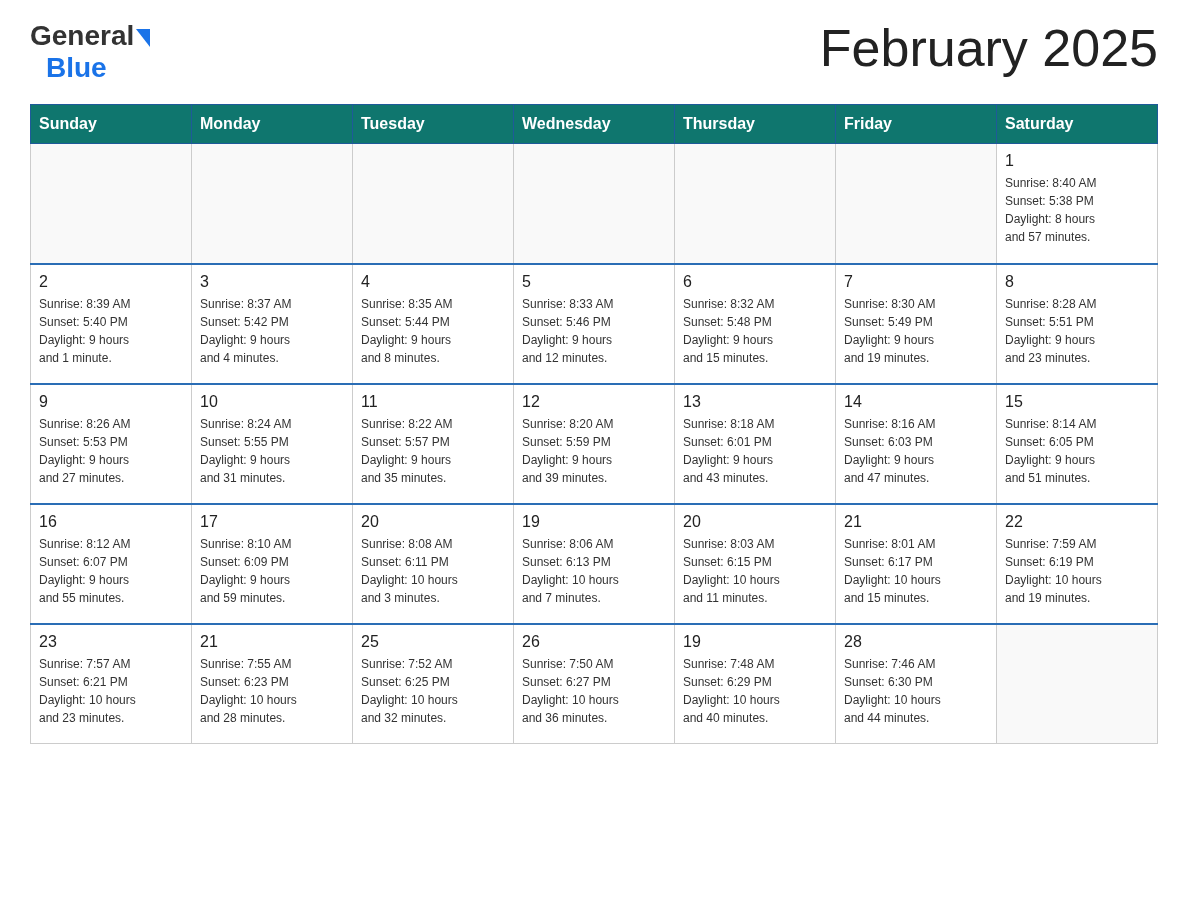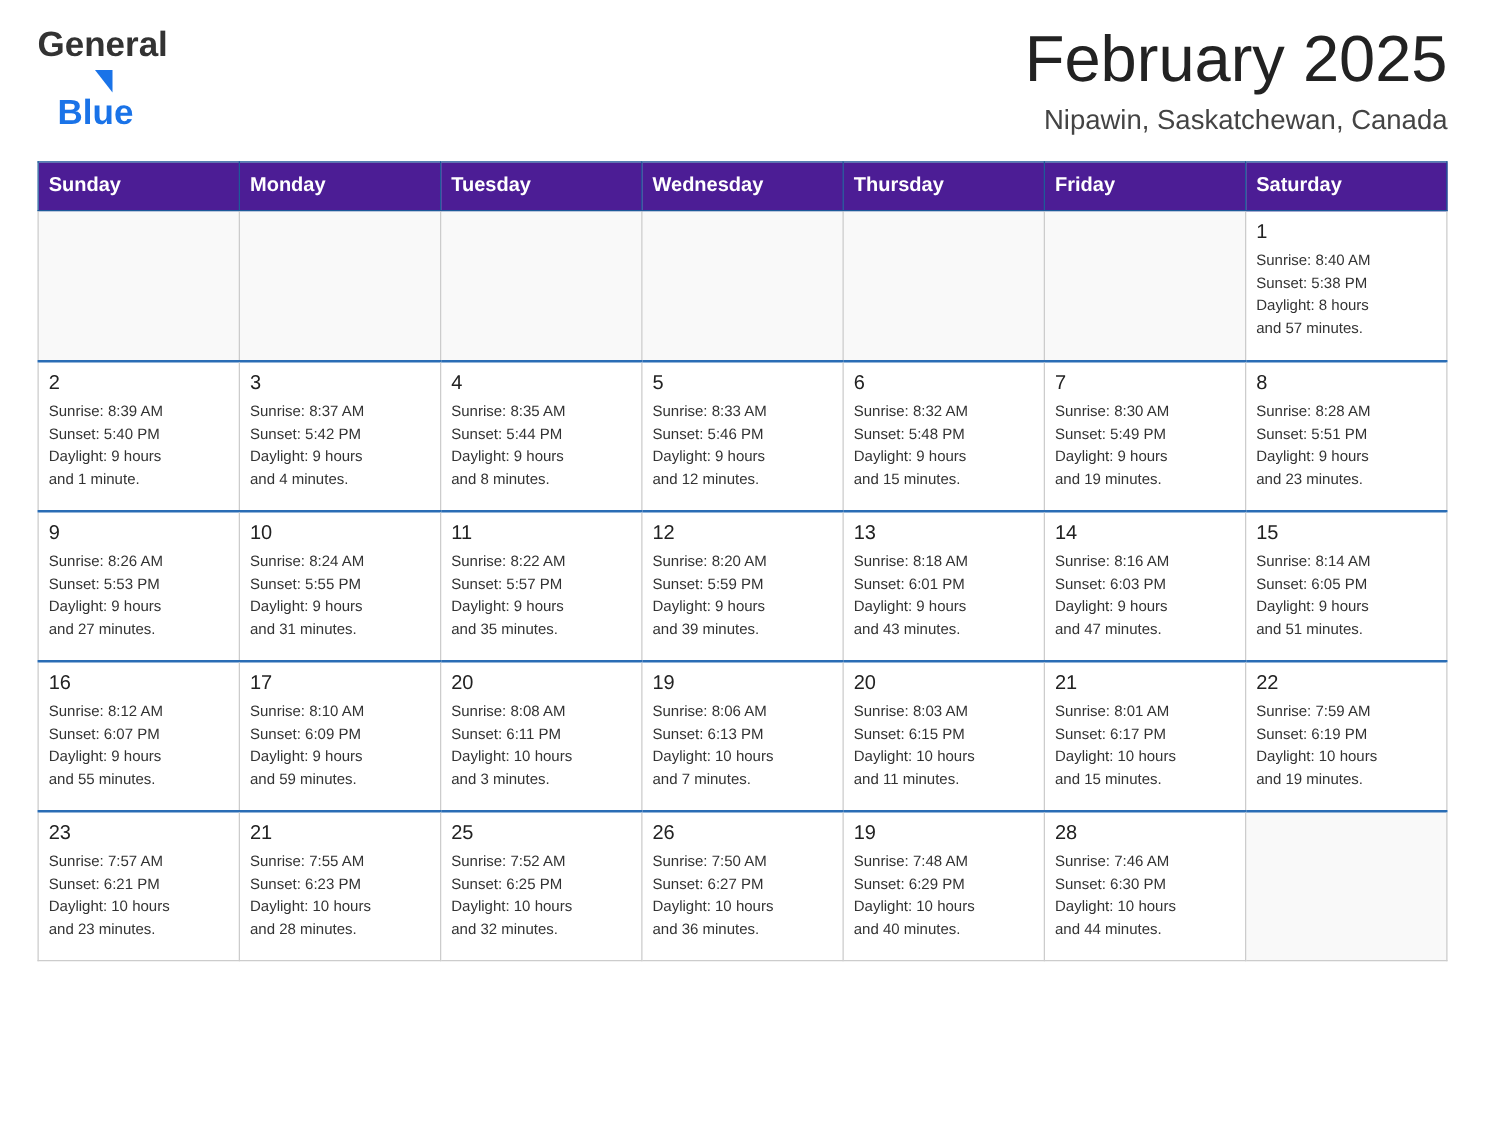--- a/index.html
+++ b/index.html
@@ -20,21 +20,20 @@
       display: flex;
       flex-direction: column;
       align-items: flex-start;
     }
     .logo-text {
       font-size: 28px;
       font-weight: bold;
       color: #333;
       display: flex;
       align-items: center;
-      flex-direction: column;
     }
     .logo-general { color: #333; }
     .logo-blue { color: #1a73e8; }
     .logo-arrow {
       width: 0;
       height: 0;
       border-left: 14px solid transparent;
       border-right: 0px solid transparent;
       border-top: 18px solid #1a73e8;
       margin-left: 2px;
@@ -54,21 +53,21 @@
       font-size: 22px;
       color: #444;
       margin-top: 6px;
     }
     .calendar {
       width: 100%;
       border-collapse: collapse;
       border: 1px solid #ccc;
     }
     .calendar th {
-      background: #4c1d95;
+      background: #0f766e;
       color: #fff;
       font-size: 16px;
       font-weight: bold;
       padding: 10px 8px;
       text-align: left;
       border: 1px solid #1e5a99;
     }
     .calendar td {
       width: 14.28%;
       vertical-align: top;
@@ -106,21 +105,20 @@
     <div class="logo-text">
       <span class="logo-general">General</span>
       <span class="logo-arrow"></span>
     </div>
     <div style="margin-left: 16px; font-size:28px; font-weight:bold;">
       <span class="logo-blue">Blue</span>
     </div>
   </div>
   <div class="title-block">
     <div class="page-title">February 2025</div>
-    <div class="subtitle">Nipawin, Saskatchewan, Canada</div>
   </div>
 </div>
 
 <table class="calendar">
   <thead>
     <tr>
       <th>Sunday</th>
       <th>Monday</th>
       <th>Tuesday</th>
       <th>Wednesday</th>

